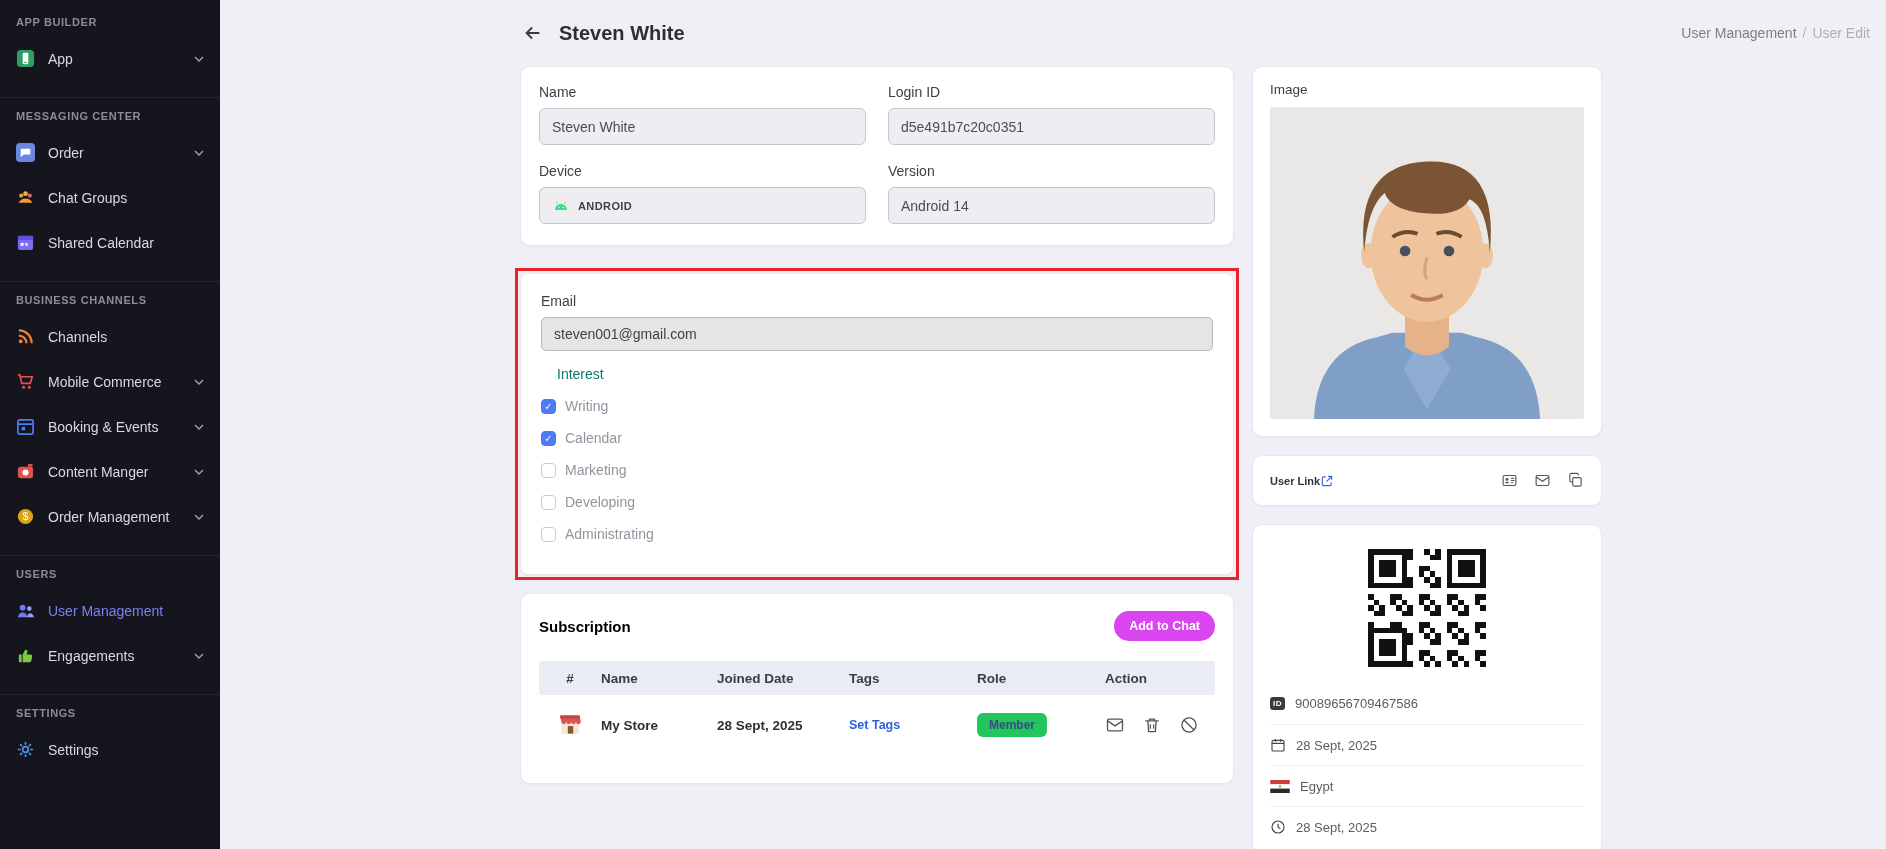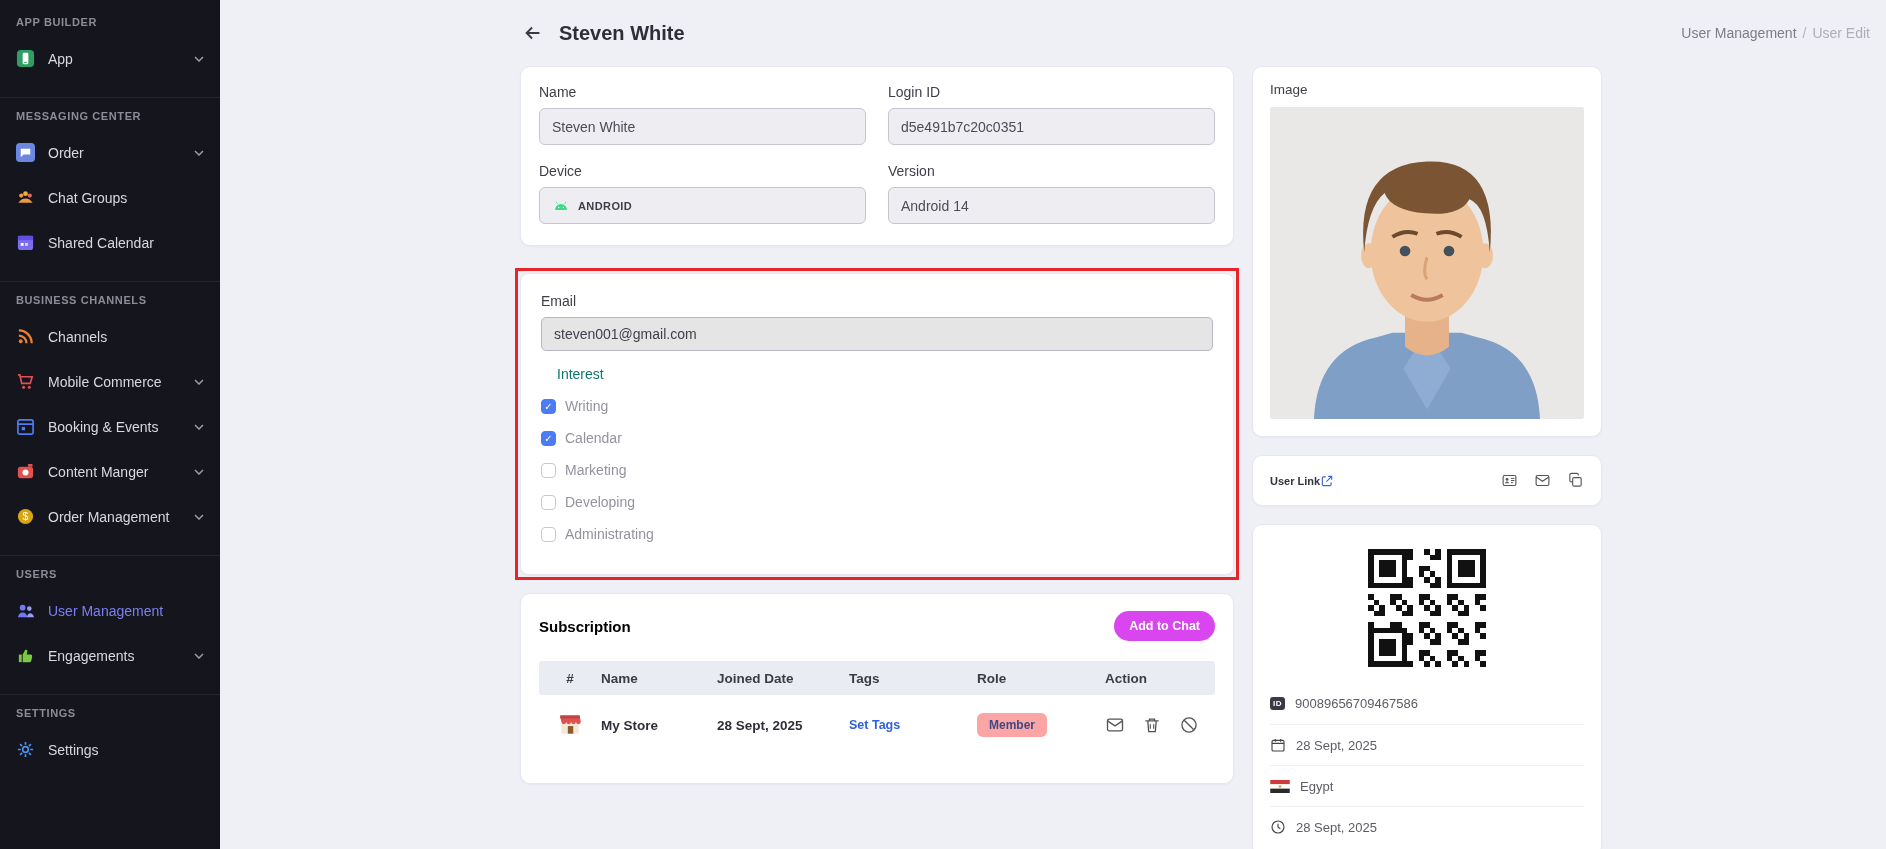--- a/index.html
+++ b/index.html
@@ -55,21 +55,21 @@
   .sub-head{display:flex;align-items:center;}
   .sub-title{font-size:15px;color:#000000;font-weight:600;}
   .add-chat-btn{margin-left:auto;background:#d946ef;color:#fff;font-size:12.5px;font-weight:600;border:none;border-radius:15px;padding:8px 15px;cursor:pointer;font-family:"Liberation Sans",sans-serif;}
   .table{margin-top:20px;}
   .thead,.trow{display:grid;grid-template-columns:62px 116px 132px 128px 128px 1fr;align-items:center;}
   .thead{background:#eaecf4;height:34px;border-radius:3px;font-size:13.5px;font-weight:600;color:#3c3c48;}
   .thead .c1,.trow .c1{display:flex;justify-content:center;}
   .trow{height:60px;font-size:13.5px;color:#2f2f3a;}
   .bold{font-weight:700;}
   .set-tags{color:#2e62e0;font-size:12.5px;font-weight:600;cursor:pointer;}
-  .role-badge{display:inline-block;background:#fca5a5;color:#3d4a86;font-size:12px;font-weight:600;padding:5px 12px;border-radius:6px;}
+  .role-badge{display:inline-block;background:#22c55e;color:#3d4a86;font-size:12px;font-weight:600;padding:5px 12px;border-radius:6px;}
   .actions{display:flex;gap:17px;}
   .action-btn{width:20px;height:20px;display:flex;cursor:pointer;}
   .action-btn svg{width:20px;height:20px;}
 
   
   .image-card{padding:15px 17px 17px;}
   .img-label{font-size:13.5px;color:#3e3e4a;margin-bottom:10px;}
   .portrait{width:100%;height:312px;background:#eae8e6;border-radius:3px;overflow:hidden;}
   .portrait svg{width:100%;height:100%;display:block;}
 

